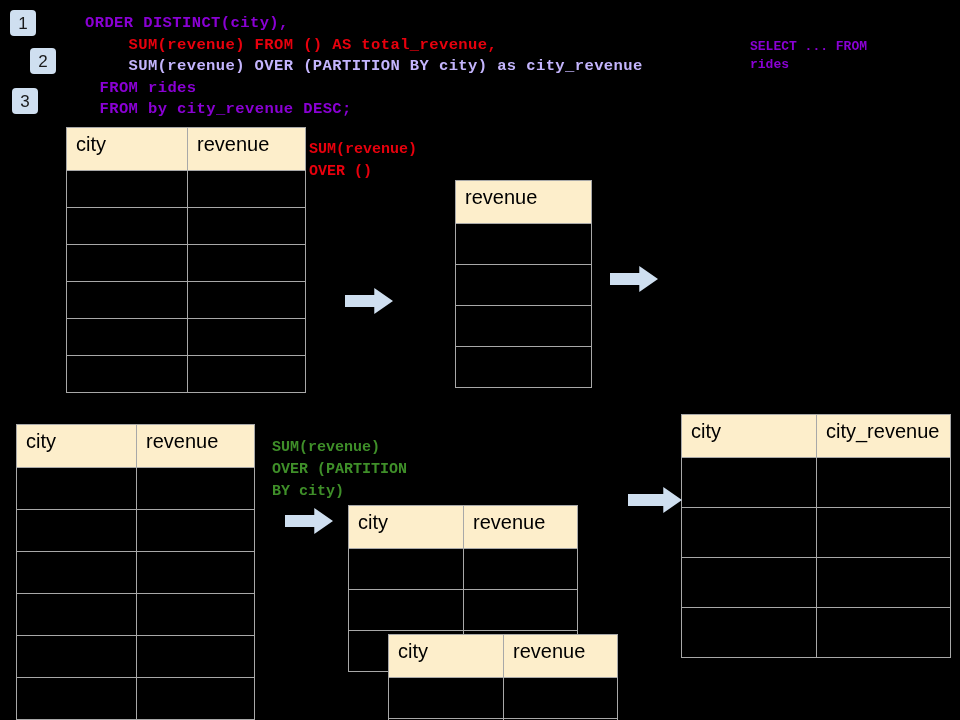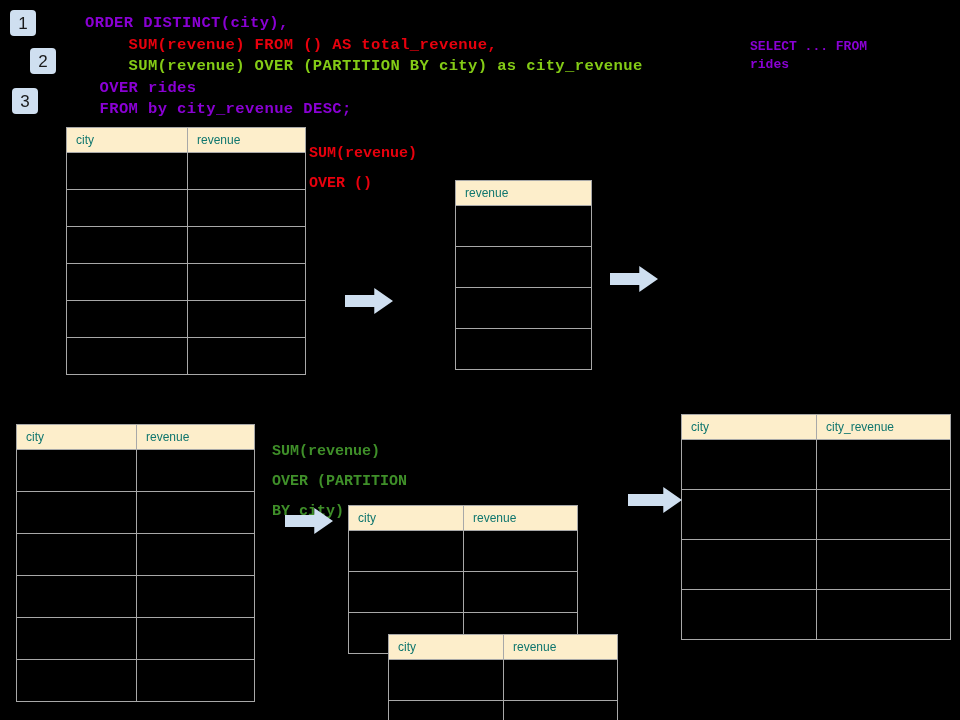--- a/index.html
+++ b/index.html
@@ -34,64 +34,64 @@
     line-height:21.5px;
   }
 
   
   .annot{
     position:absolute;
     font-family:"Liberation Mono", monospace;
     font-size:15px;
     font-weight:bold;
     white-space:pre;
-    line-height:30px;
+    line-height:22px;
   }
   .annot.small{font-size:13px;line-height:18px;}
 
   
   .tbl{
     position:absolute;
     border-collapse:collapse;
     table-layout:fixed;
     background:#000;
   }
   .tbl td{
     border:1px solid #a8a8a8;
     background:#000;
     padding:0;
   }
   .tbl th{
     border:1px solid #a8a8a8;
     background:#fdeecb;
-    color:#0f766e;
+    color:#000000;
     font-family:"Liberation Sans", sans-serif;
-    font-size:12px;
+    font-size:20px;
     font-weight:normal;
     text-align:left;
-    padding:5px 0 5px 9px;
+    padding:5px 0 14px 9px;
   }
 
   
   .arrow{position:absolute;}
 </style>
 </head>
 <body>
 
 <div class="stage">
   <div id="badges">
       <div class="badge" style="left: 10px; top: 10px;">1</div>
       <div class="badge" style="left: 30px; top: 48px;">2</div>
       <div class="badge" style="left: 12px; top: 88px;">3</div>
     </div>
   <div id="code" style="position: absolute; left: 0px; top: 0px;">
       <div class="code" style="left: 85px; top: 13px; color: rgb(138, 0, 212);">ORDER DISTINCT(city),</div>
       <div class="code" style="left: 128.5px; top: 34.5px; color: rgb(232, 0, 13);">SUM(revenue) FROM () AS total_revenue,</div>
-      <div class="code" style="left: 128.5px; top: 56px; color: #84cc16;">SUM(revenue) OVER (PARTITION BY city) as city_revenue</div>
-      <div class="code" style="left: 99.5px; top: 77.5px; color: rgb(138, 0, 212);">OVER rides</div>
+      <div class="code" style="left: 128.5px; top: 56px; color: #c4b5fd;">SUM(revenue) OVER (PARTITION BY city) as city_revenue</div>
+      <div class="code" style="left: 99.5px; top: 77.5px; color: rgb(138, 0, 212);">FROM rides</div>
       <div class="code" style="left: 99.5px; top: 99px; color: rgb(138, 0, 212);">FROM by city_revenue DESC;</div>
     </div>
   <div id="annots">
       <div class="annot small" style="left: 750px; top: 38px; color: rgb(138, 0, 212);">SELECT ... FROM
 rides</div>
       <div class="annot" style="left: 309px; top: 139px; color: rgb(232, 0, 13);">SUM(revenue)
 OVER ()</div>
       <div class="annot" style="left: 272px; top: 437px; color: rgb(63, 143, 41);">SUM(revenue)
 OVER (PARTITION
 BY city)</div>

